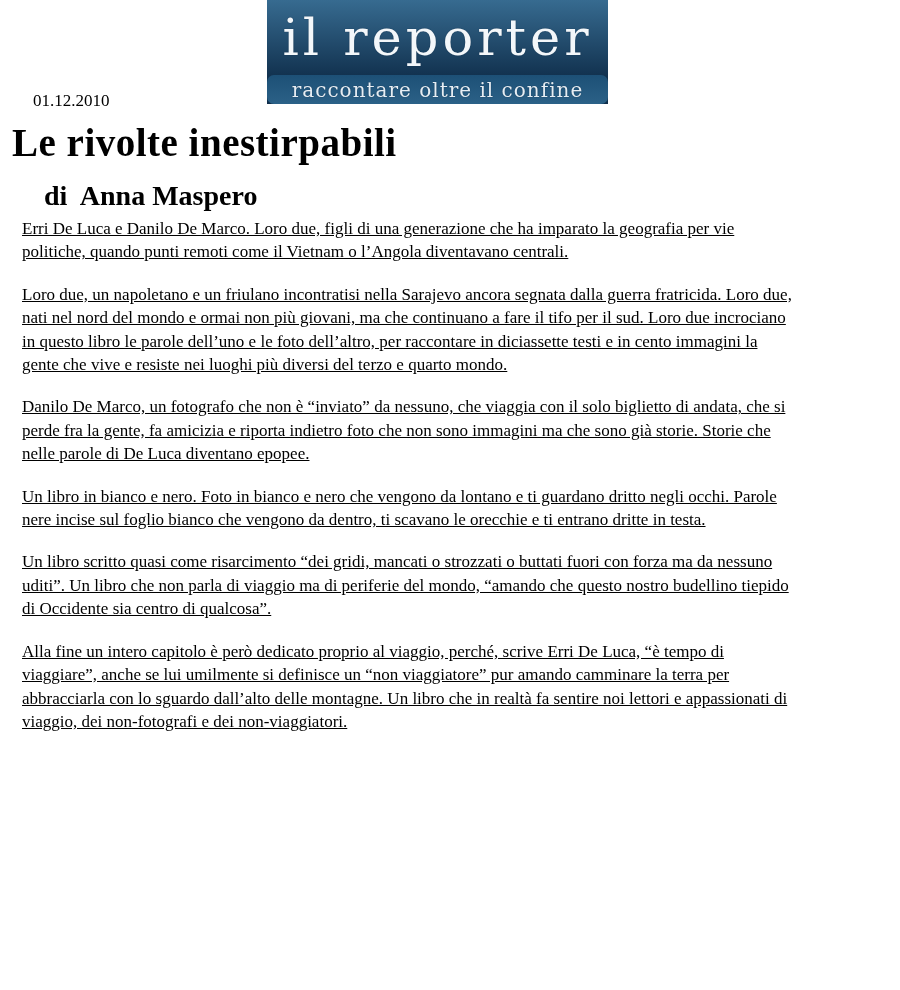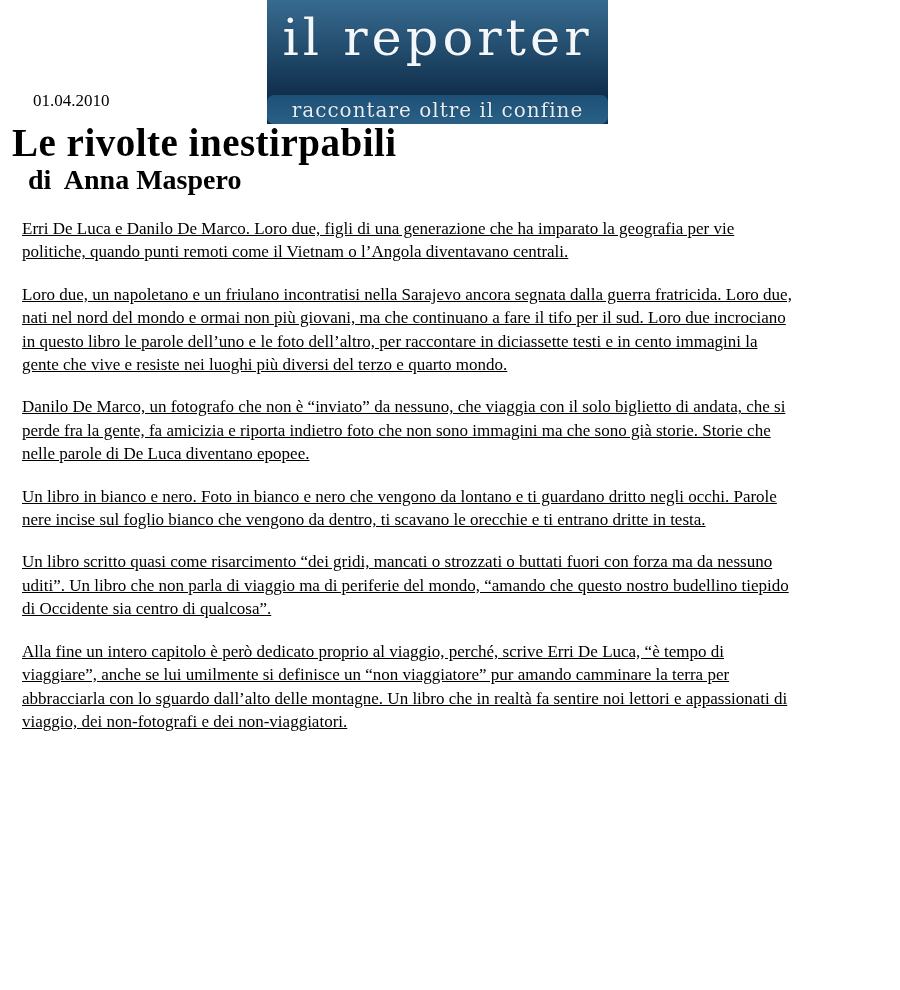--- a/index.html
+++ b/index.html
@@ -16,21 +16,21 @@
     font-family: "Liberation Serif", serif;
     color: #000000;
   }
 
   
   .banner {
     position: absolute;
     left: 267px;
     top: 0;
     width: 341px;
-    height: 124px;
+    height: 104px;
     background: linear-gradient(180deg, var(--banner-top, #376b90) 0%, var(--banner-bottom, #0f2e4b) 78%);
     display: flex;
     flex-direction: column;
     justify-content: space-between;
     overflow: hidden;
   }
   .logo-text {
     font-family: "DejaVu Serif", serif;
     font-size: 51px;
     line-height: 70px;
@@ -73,21 +73,21 @@
     margin: 0;
     font-size: 39px;
     line-height: 1.15;
     font-weight: bold;
     letter-spacing: 0.5px;
   }
   .byline {
     position: absolute;
     left: 28px;
     top: 163px;
-    margin: 0;
+    margin: 16px;
     font-size: 28px;
     line-height: 1.2;
     font-weight: bold;
     white-space: pre-wrap;
   }
 
   
   .article {
     position: absolute;
     left: 22px;
@@ -105,21 +105,21 @@
 </head>
 <body>
 
 <div class="banner">
   <div class="logo-text">il reporter</div>
   <div class="tagline-band">
     <span class="tagline">raccontare oltre il confine</span>
   </div>
 </div>
 
-<div class="date">01.04.2010</div>
+<div class="date">01.12.2010</div>
 
 <h1 class="title">Le rivolte inestirpabili</h1>
 
 <h2 class="byline">di  Anna Maspero</h2>
 
 <div class="article">
 
     <p>Erri De Luca e Danilo De Marco. Loro due, figli di una generazione che ha imparato la geografia per vie politiche, quando punti remoti come il Vietnam o l’Angola diventavano centrali.</p>
 
     <p>Loro due, un napoletano e un friulano incontratisi nella Sarajevo ancora segnata dalla guerra fratricida. Loro due, nati nel nord del mondo e ormai non più giovani, ma che continuano a fare il tifo per il sud. Loro due incrociano in questo libro le parole dell’uno e le foto dell’altro, per raccontare in diciassette testi e in cento immagini la gente che vive e resiste nei luoghi più diversi del terzo e quarto mondo.</p>

